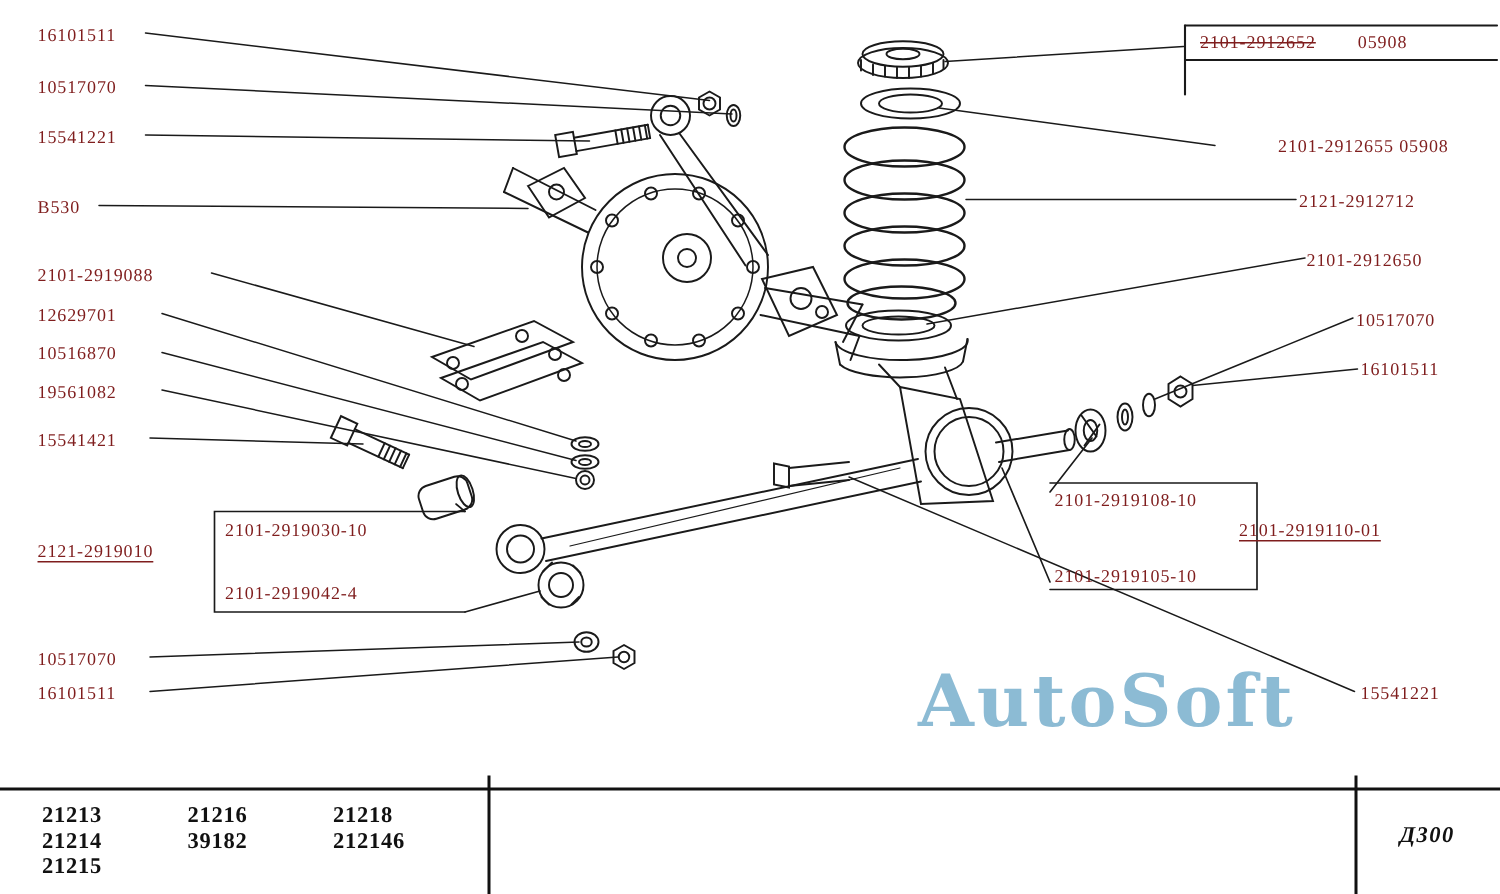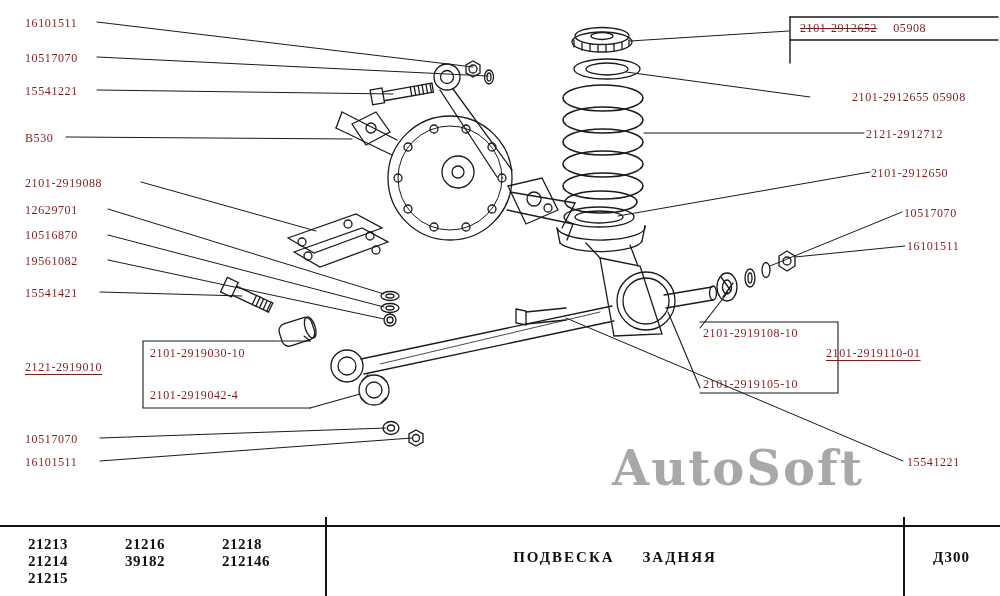--- a/index.html
+++ b/index.html
@@ -9,38 +9,38 @@
   }
   svg{position:absolute;left:0;top:0;}
   .plabel{
     position:absolute;font-family:"Liberation Serif",serif;font-size:12px;
     font-weight:400;letter-spacing:.6px;color:#7f1d1d;white-space:nowrap;line-height:18px;
   }
   .underline{text-decoration:underline;text-underline-offset:3px;}
   .strike{text-decoration:line-through;margin-top:17px;}
   .watermark{
     position:absolute;left:612px;top:440px;font-family:"DejaVu Serif",serif;
-    font-size:48px;font-weight:700;letter-spacing:2px;color:#404040;opacity:.45;
+    font-size:48px;font-weight:700;letter-spacing:2px;color:#0369a1;opacity:.45;
   }
   .footer{
     position:absolute;left:0;top:525px;width:1000px;height:79px;
     border-top:2px solid #111;border-bottom:2px solid #111;box-sizing:border-box;
   }
   .fdiv{position:absolute;top:517px;width:2px;height:79px;background:#111;}
   .fcol{
     position:absolute;top:9px;display:flex;flex-direction:column;
     font-size:15px;font-weight:700;letter-spacing:.5px;line-height:17px;
   }
   .ftitle{
     position:absolute;left:327px;width:576px;top:22px;text-align:center;
     font-size:15px;font-weight:700;letter-spacing:2px;word-spacing:22px;
   }
   .fcode{
     position:absolute;left:905px;width:93px;top:22px;text-align:center;
-    font-size:15px;font-weight:700;letter-spacing:1px;
+    font-size:15px;font-weight:700;letter-spacing:1px;font-style:italic;
   }
 </style>
 </head>
 <body>
 
 <div class="page">
 
   <svg width="1000" height="596" viewBox="0 0 1000 596">
     <g stroke="#1a1a1a" fill="none" stroke-width="1.3" stroke-linecap="round">
 
@@ -267,21 +267,21 @@
   <div class="plabel" style="left:25px;top:226px">10516870</div>
   <div class="plabel" style="left:25px;top:252px">19561082</div>
   <div class="plabel" style="left:25px;top:284px">15541421</div>
   <div class="plabel underline" style="left:25px;top:358px">2121-2919010</div>
   <div class="plabel" style="left:150px;top:344px">2101-2919030-10</div>
   <div class="plabel" style="left:150px;top:386px">2101-2919042-4</div>
   <div class="plabel" style="left:25px;top:430px">10517070</div>
   <div class="plabel" style="left:25px;top:453px">16101511</div>
 
   <div class="plabel" style="left:800px;top:19px">
-    <span class="strike">2101-2912652</span><span style="margin-left:16px">05908</span>
+    <span class="strike">2101-2912652</span><span style="margin-left:28px">05908</span>
   </div>
 
   <div class="plabel" style="left:852px;top:88px">2101-2912655 05908</div>
   <div class="plabel" style="left:866px;top:125px">2121-2912712</div>
   <div class="plabel" style="left:871px;top:164px">2101-2912650</div>
   <div class="plabel" style="left:904px;top:204px">10517070</div>
   <div class="plabel" style="left:907px;top:237px">16101511</div>
   <div class="plabel" style="left:703px;top:324px">2101-2919108-10</div>
   <div class="plabel underline" style="left:826px;top:344px">2101-2919110-01</div>
   <div class="plabel" style="left:703px;top:375px">2101-2919105-10</div>
@@ -294,19 +294,18 @@
       <div>21215</div>
     </div>
     <div class="fcol" style="left:125px">
       <div>21216</div>
       <div>39182</div>
     </div>
     <div class="fcol" style="left:222px">
       <div>21218</div>
       <div>212146</div>
     </div>
-    <div class="ftitle">ПОДВЕСКА ЗАДНЯЯ</div>
     <div class="fcode">Д300</div>
   </div>
   <div class="fdiv" style="left:325px"></div>
   <div class="fdiv" style="left:903px"></div>
 
 </div>
 
 </body></html>

